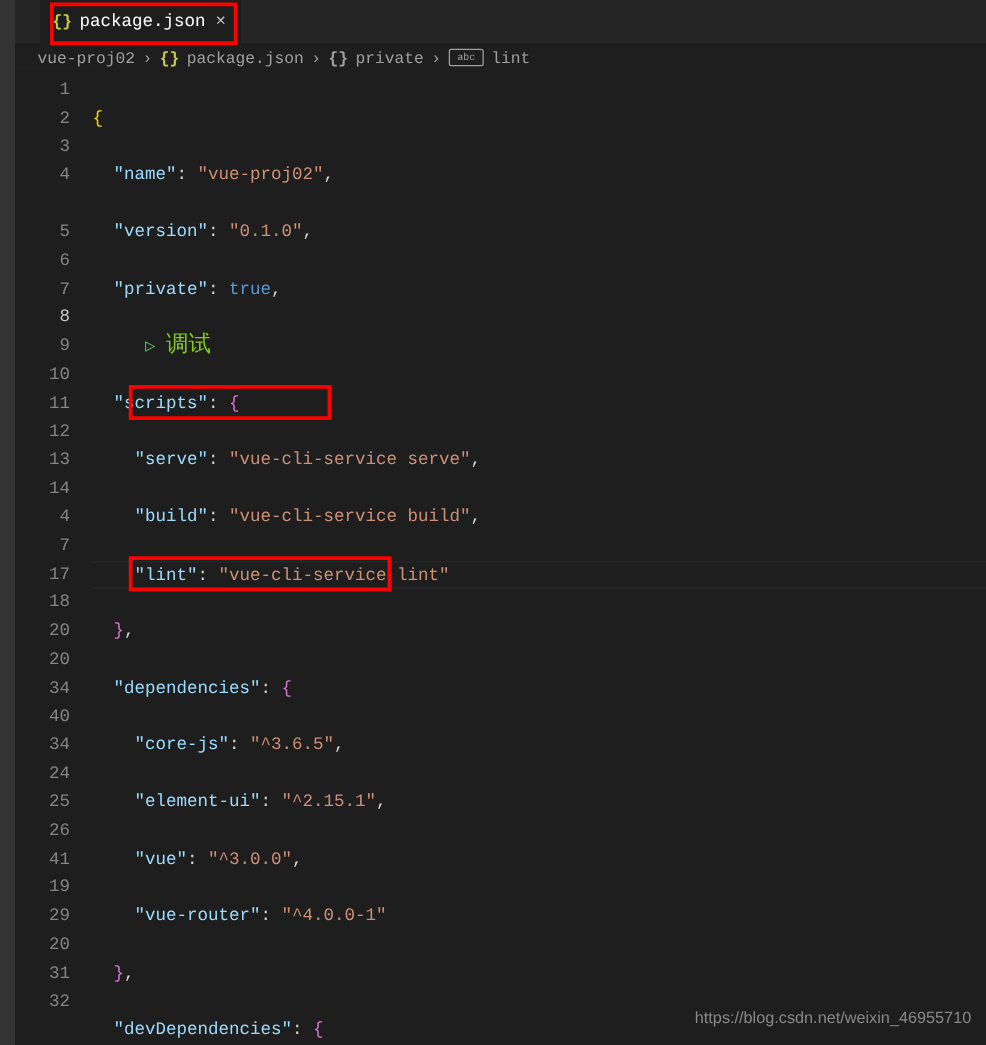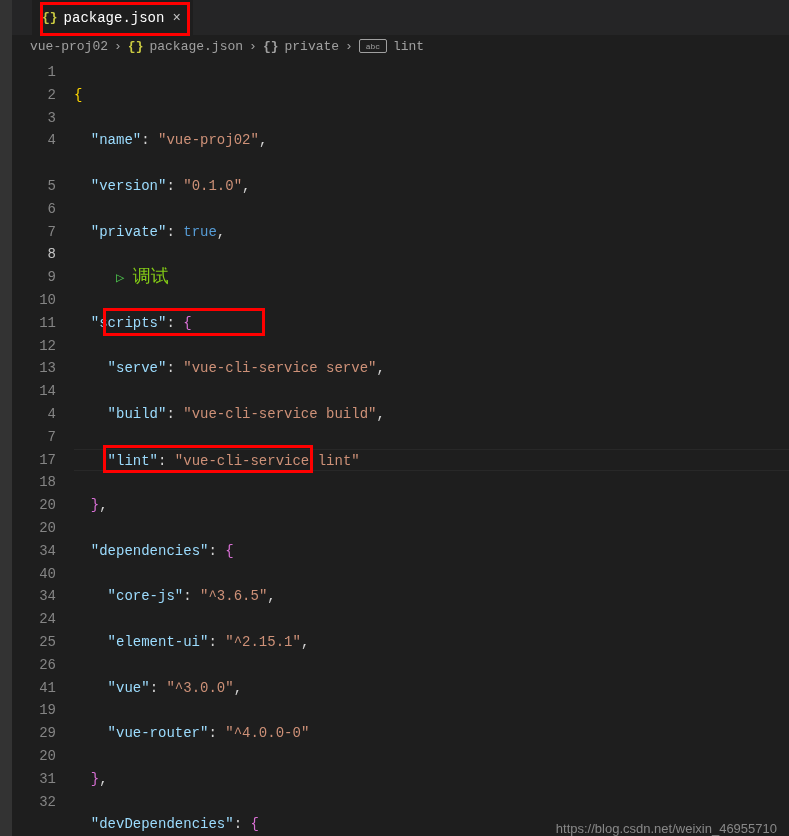--- a/index.html
+++ b/index.html
@@ -117,21 +117,21 @@
   position: absolute;
   border: 3px solid #ff0000;
   background: rgba(255,0,0,0);
   pointer-events: none;
 }
 .hl-tab { top: 2px; left: 40px; width: 150px; height: 34px; }
 .hl-deps { top: 308px; left: 103px; width: 162px; height: 28px; }
 .hl-devdeps { top: 445px; left: 103px; width: 210px; height: 28px; }
 .watermark {
   position: absolute;
-  bottom: 0;
+  bottom: 15px;
   right: 12px;
   color: #888888;
   font-size: 13px;
   font-family: sans-serif;
 }
 </style>
 </head>
 <body>
 
 <div class="editor-container">
@@ -203,21 +203,21 @@
 <span class="line">     <span class="debug-arrow">▷</span> <span class="debug-lens">调试</span></span>
 <span class="line">  <span class="tok-key">"scripts"</span><span class="tok-punc">: </span><span class="tok-brace2">{</span></span>
 <span class="line">    <span class="tok-key">"serve"</span><span class="tok-punc">: </span><span class="tok-str">"<span>vue-cli-service serve</span>"</span><span class="tok-punc">,</span></span>
 <span class="line">    <span class="tok-key">"build"</span><span class="tok-punc">: </span><span class="tok-str">"<span>vue-cli-service build</span>"</span><span class="tok-punc">,</span></span>
 <span class="line current">    <span class="tok-key">"lint"</span><span class="tok-punc">: </span><span class="tok-str">"<span>vue-cli-service lint</span>"</span></span>
 <span class="line">  <span class="tok-brace2">}</span><span class="tok-punc">,</span></span>
 <span class="line">  <span class="tok-key">"dependencies"</span><span class="tok-punc">: </span><span class="tok-brace2">{</span></span>
 <span class="line">    <span class="tok-key">"core-js"</span><span class="tok-punc">: </span><span class="tok-str">"<span>^3.6.5</span>"</span><span class="tok-punc">,</span></span>
 <span class="line">    <span class="tok-key">"element-ui"</span><span class="tok-punc">: </span><span class="tok-str">"<span>^2.15.1</span>"</span><span class="tok-punc">,</span></span>
 <span class="line">    <span class="tok-key">"vue"</span><span class="tok-punc">: </span><span class="tok-str">"<span>^3.0.0</span>"</span><span class="tok-punc">,</span></span>
-<span class="line">    <span class="tok-key">"vue-router"</span><span class="tok-punc">: </span><span class="tok-str">"<span>^4.0.0-0</span>"</span></span>
+<span class="line">    <span class="tok-key">"vue-router"</span><span class="tok-punc">: </span><span class="tok-str">"<span>^4.0.0-1</span>"</span></span>
 <span class="line">  <span class="tok-brace2">}</span><span class="tok-punc">,</span></span>
 <span class="line">  <span class="tok-key">"devDependencies"</span><span class="tok-punc">: </span><span class="tok-brace2">{</span></span>
 
 
 
 
 
 
 
 

